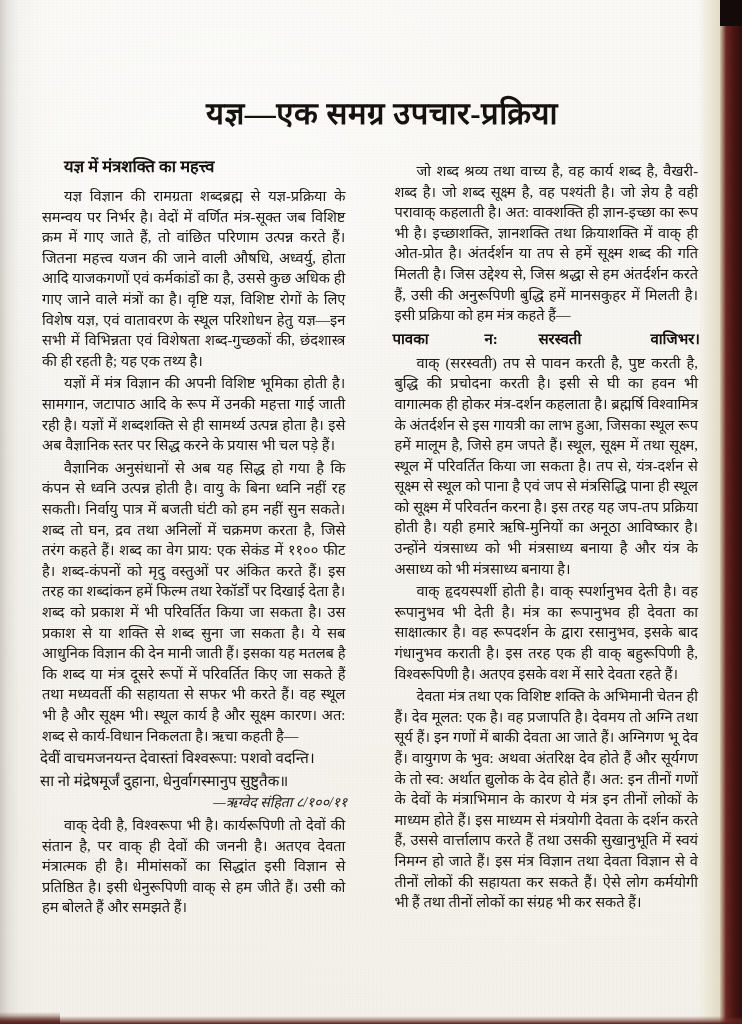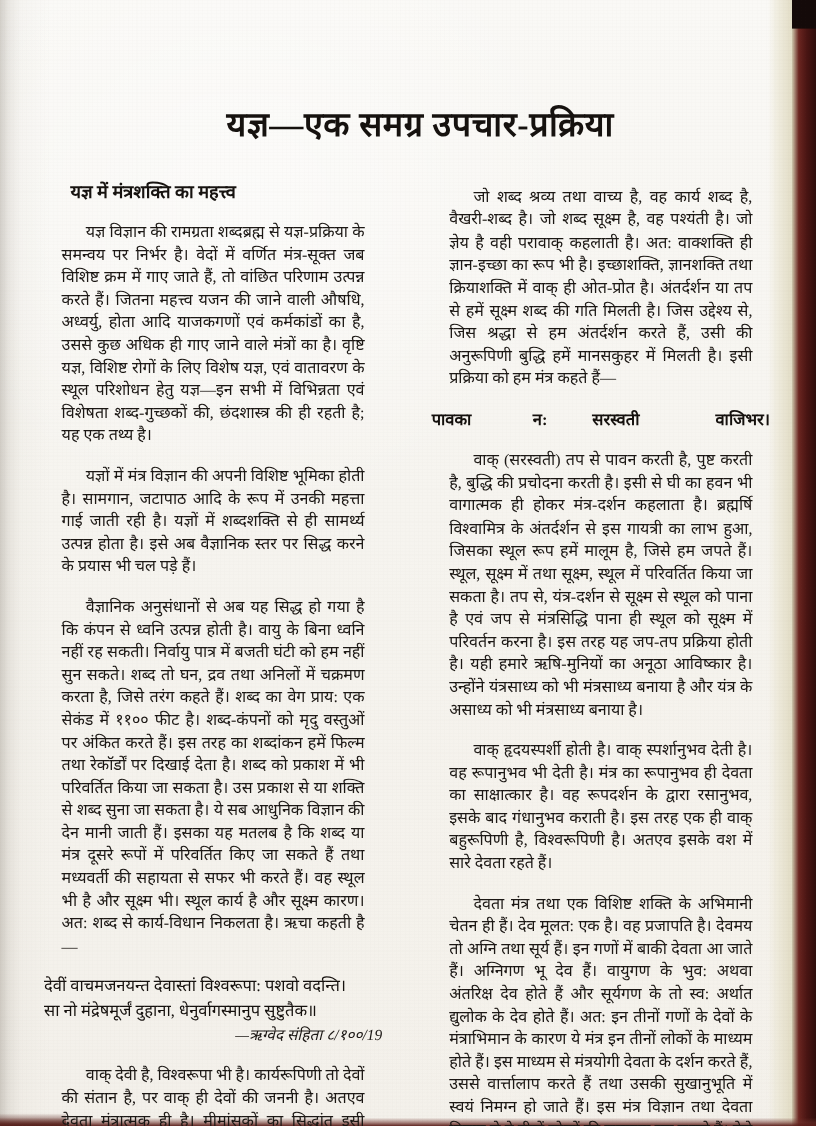--- a/index.html
+++ b/index.html
@@ -99,21 +99,21 @@
   .col-left { padding-top: 2px; }
   .subhead {
     font-weight: bold;
     font-size: 16.5px;
     color: #16120f;
     margin: 0 0 9px 0;
     padding-left: 24px;
     line-height: 1.3;
   }
   p.body {
-    margin: 16px;
+    margin: 2px;
     font-size: 14.6px;
     line-height: 20.6px;
     color: #1b1714;
     text-align: justify;
     text-justify: inter-word;
     text-indent: 22px;
     hyphens: none;
   }
   p.body + p.body { margin-top: 0; }
   .verse {
@@ -181,21 +181,21 @@
       <div class="col col-left">
         <h2 class="subhead">यज्ञ में मंत्रशक्ति का महत्त्व</h2>
 
         <p class="body">यज्ञ विज्ञान की रामग्रता शब्दब्रह्म से यज्ञ-प्रक्रिया के समन्वय पर निर्भर है। वेदों में वर्णित मंत्र-सूक्त जब विशिष्ट क्रम में गाए जाते हैं, तो वांछित परिणाम उत्पन्न करते हैं। जितना महत्त्व यजन की जाने वाली औषधि, अध्वर्यु, होता आदि याजकगणों एवं कर्मकांडों का है, उससे कुछ अधिक ही गाए जाने वाले मंत्रों का है। वृष्टि यज्ञ, विशिष्ट रोगों के लिए विशेष यज्ञ, एवं वातावरण के स्थूल परिशोधन हेतु यज्ञ—इन सभी में विभिन्नता एवं विशेषता शब्द-गुच्छकों की, छंदशास्त्र की ही रहती है; यह एक तथ्य है।</p>
         <p class="body">यज्ञों में मंत्र विज्ञान की अपनी विशिष्ट भूमिका होती है। सामगान, जटापाठ आदि के रूप में उनकी महत्ता गाई जाती रही है। यज्ञों में शब्दशक्ति से ही सामर्थ्य उत्पन्न होता है। इसे अब वैज्ञानिक स्तर पर सिद्ध करने के प्रयास भी चल पड़े हैं।</p>
         <p class="body">वैज्ञानिक अनुसंधानों से अब यह सिद्ध हो गया है कि कंपन से ध्वनि उत्पन्न होती है। वायु के बिना ध्वनि नहीं रह सकती। निर्वायु पात्र में बजती घंटी को हम नहीं सुन सकते। शब्द तो घन, द्रव तथा अनिलों में चक्रमण करता है, जिसे तरंग कहते हैं। शब्द का वेग प्राय: एक सेकंड में ११०० फीट है। शब्द-कंपनों को मृदु वस्तुओं पर अंकित करते हैं। इस तरह का शब्दांकन हमें फिल्म तथा रेकॉर्डों पर दिखाई देता है। शब्द को प्रकाश में भी परिवर्तित किया जा सकता है। उस प्रकाश से या शक्ति से शब्द सुना जा सकता है। ये सब आधुनिक विज्ञान की देन मानी जाती हैं। इसका यह मतलब है कि शब्द या मंत्र दूसरे रूपों में परिवर्तित किए जा सकते हैं तथा मध्यवर्ती की सहायता से सफर भी करते हैं। वह स्थूल भी है और सूक्ष्म भी। स्थूल कार्य है और सूक्ष्म कारण। अत: शब्द से कार्य-विधान निकलता है। ऋचा कहती है—</p>
 
         <p class="verse">देवीं वाचमजनयन्त देवास्तां विश्वरूपा: पशवो वदन्ति।</p>
         <p class="verse">सा नो मंद्रेषमूर्जं दुहाना, धेनुर्वागस्मानुप सुष्टुतैक॥</p>
 
-        <p class="citation">—ऋग्वेद संहिता ८/१००/19</p>
+        <p class="citation">—ऋग्वेद संहिता ८/१००/११</p>
 
         <p class="body">वाक् देवी है, विश्वरूपा भी है। कार्यरूपिणी तो देवों की संतान है, पर वाक् ही देवों की जननी है। अतएव देवता मंत्रात्मक ही है। मीमांसकों का सिद्धांत इसी विज्ञान से प्रतिष्ठित है। इसी धेनुरूपिणी वाक् से हम जीते हैं। उसी को हम बोलते हैं और समझते हैं।</p>
       </div>
 
       <div class="col col-right">
         <p class="body">जो शब्द श्रव्य तथा वाच्य है, वह कार्य शब्द है, वैखरी-शब्द है। जो शब्द सूक्ष्म है, वह पश्यंती है। जो ज्ञेय है वही परावाक् कहलाती है। अत: वाक्शक्ति ही ज्ञान-इच्छा का रूप भी है। इच्छाशक्ति, ज्ञानशक्ति तथा क्रियाशक्ति में वाक् ही ओत-प्रोत है। अंतर्दर्शन या तप से हमें सूक्ष्म शब्द की गति मिलती है। जिस उद्देश्य से, जिस श्रद्धा से हम अंतर्दर्शन करते हैं, उसी की अनुरूपिणी बुद्धि हमें मानसकुहर में मिलती है। इसी प्रक्रिया को हम मंत्र कहते हैं—</p>
 
         <div class="mantra-block">
           <div class="mantra-row">
             <span class="m-a">पावका</span>

